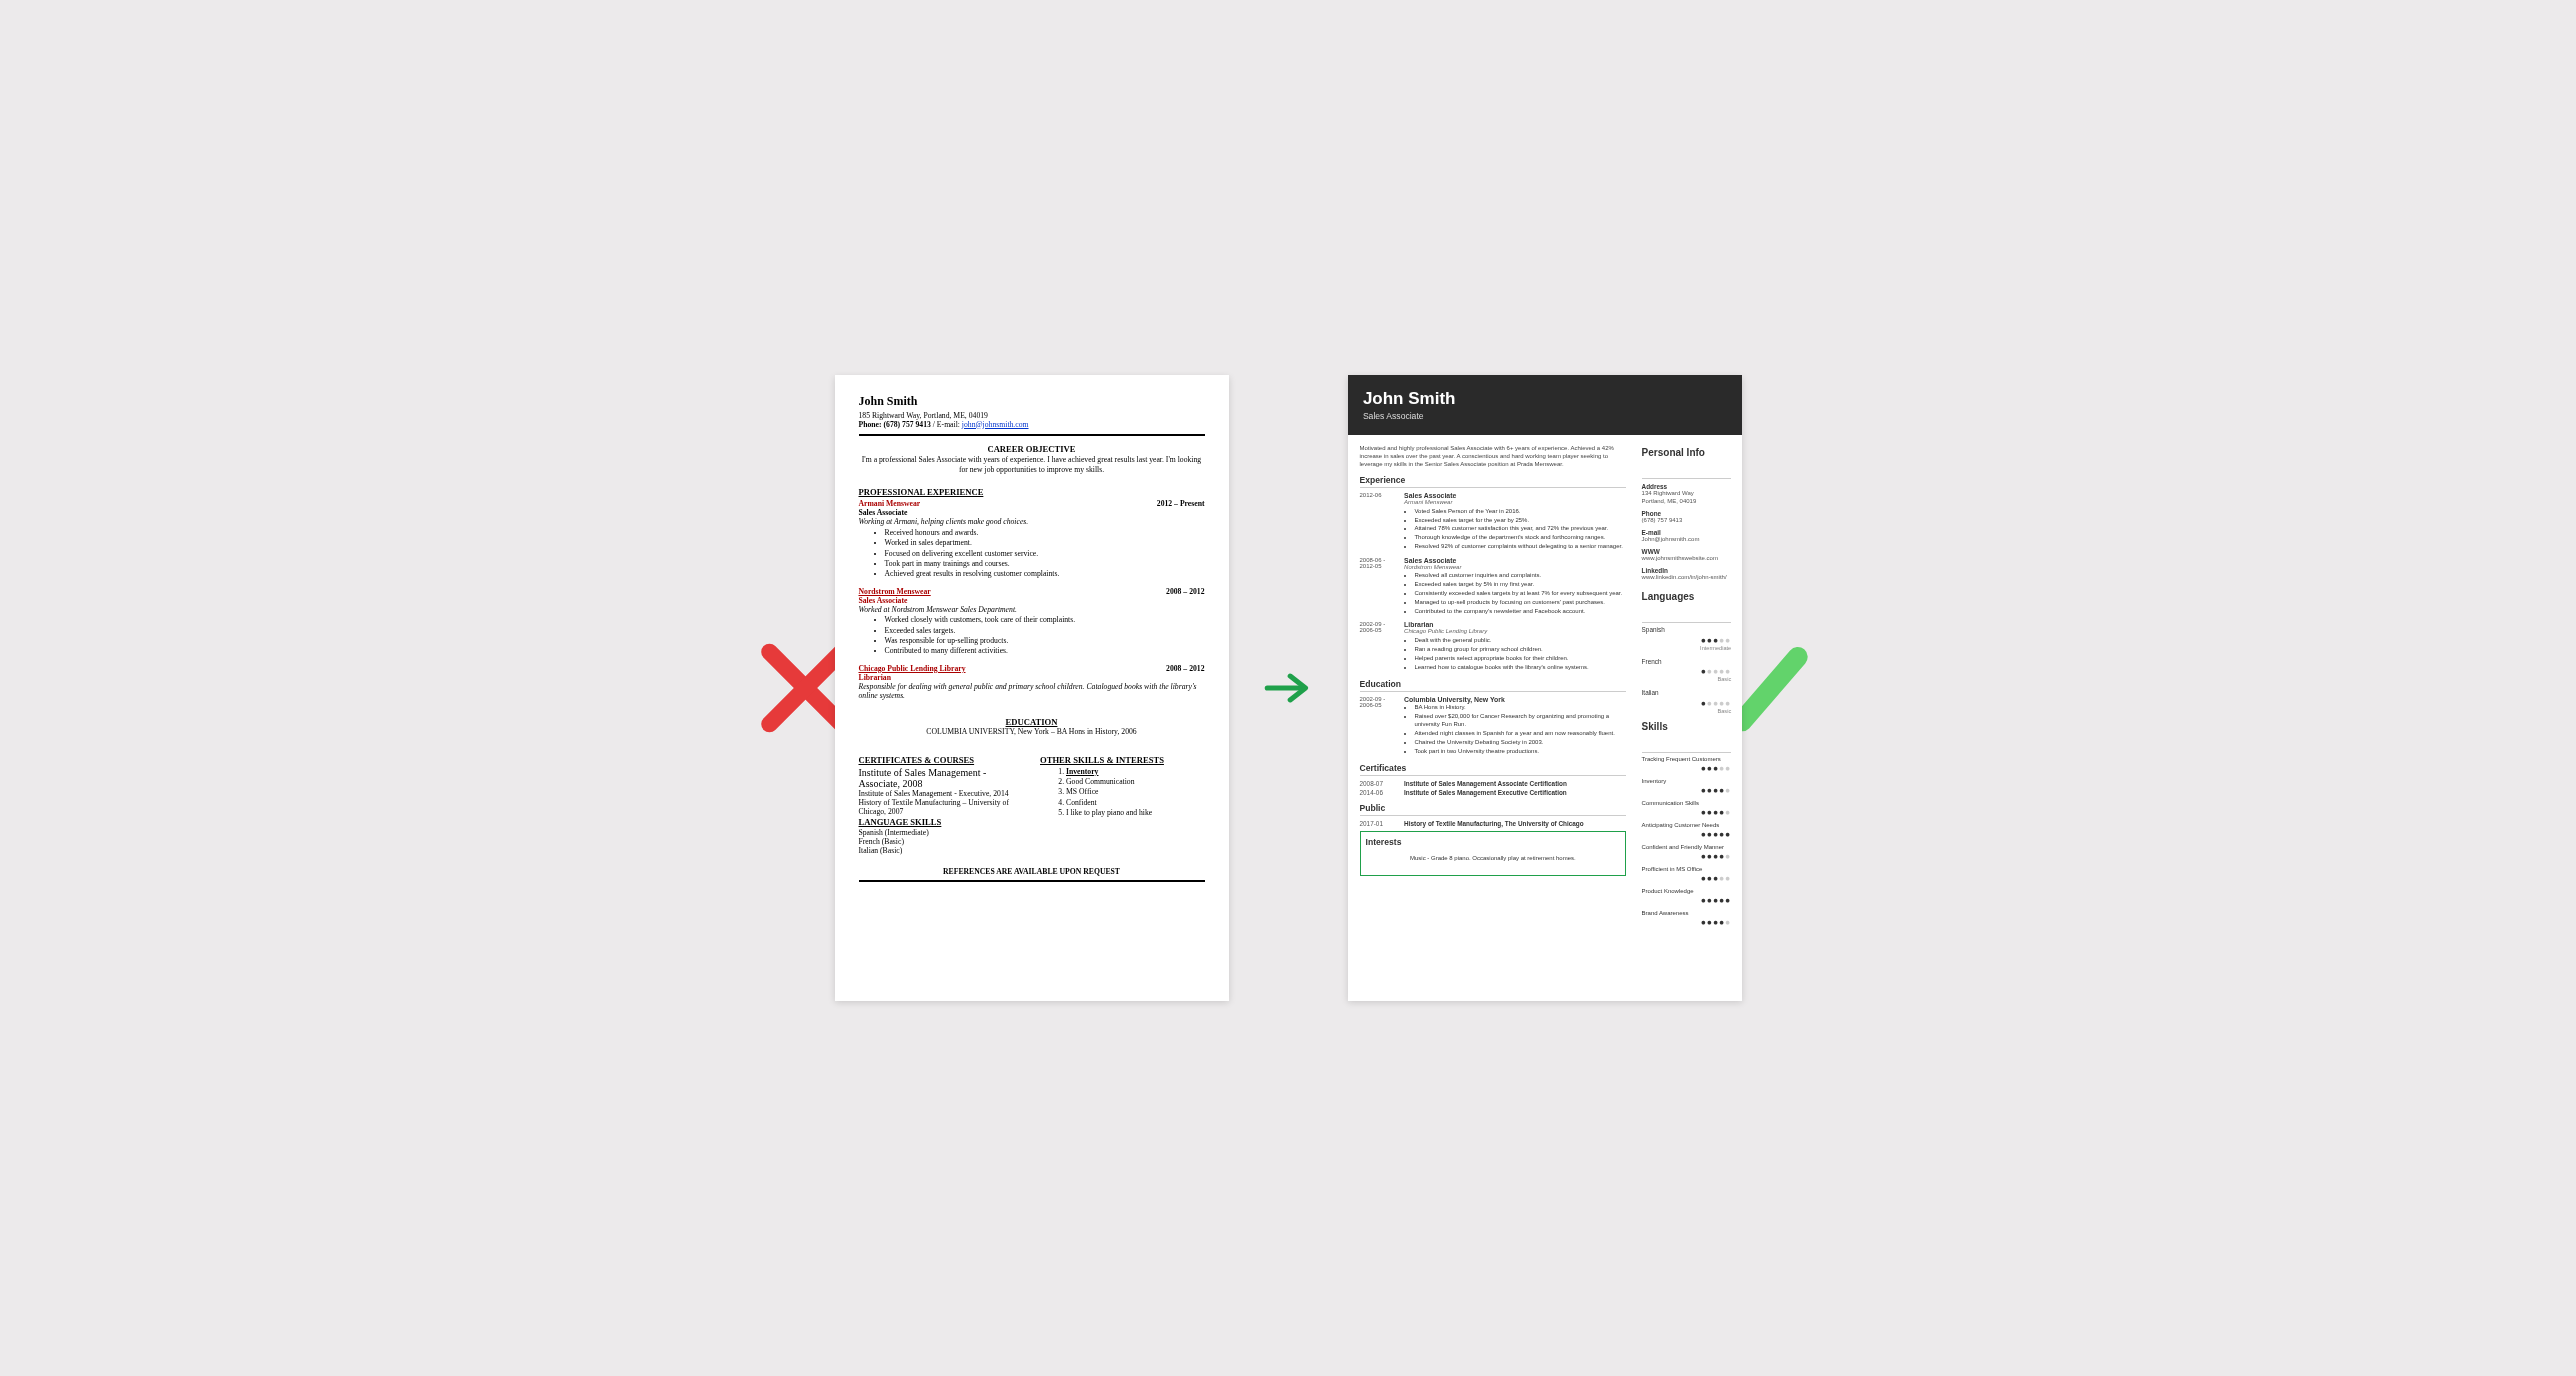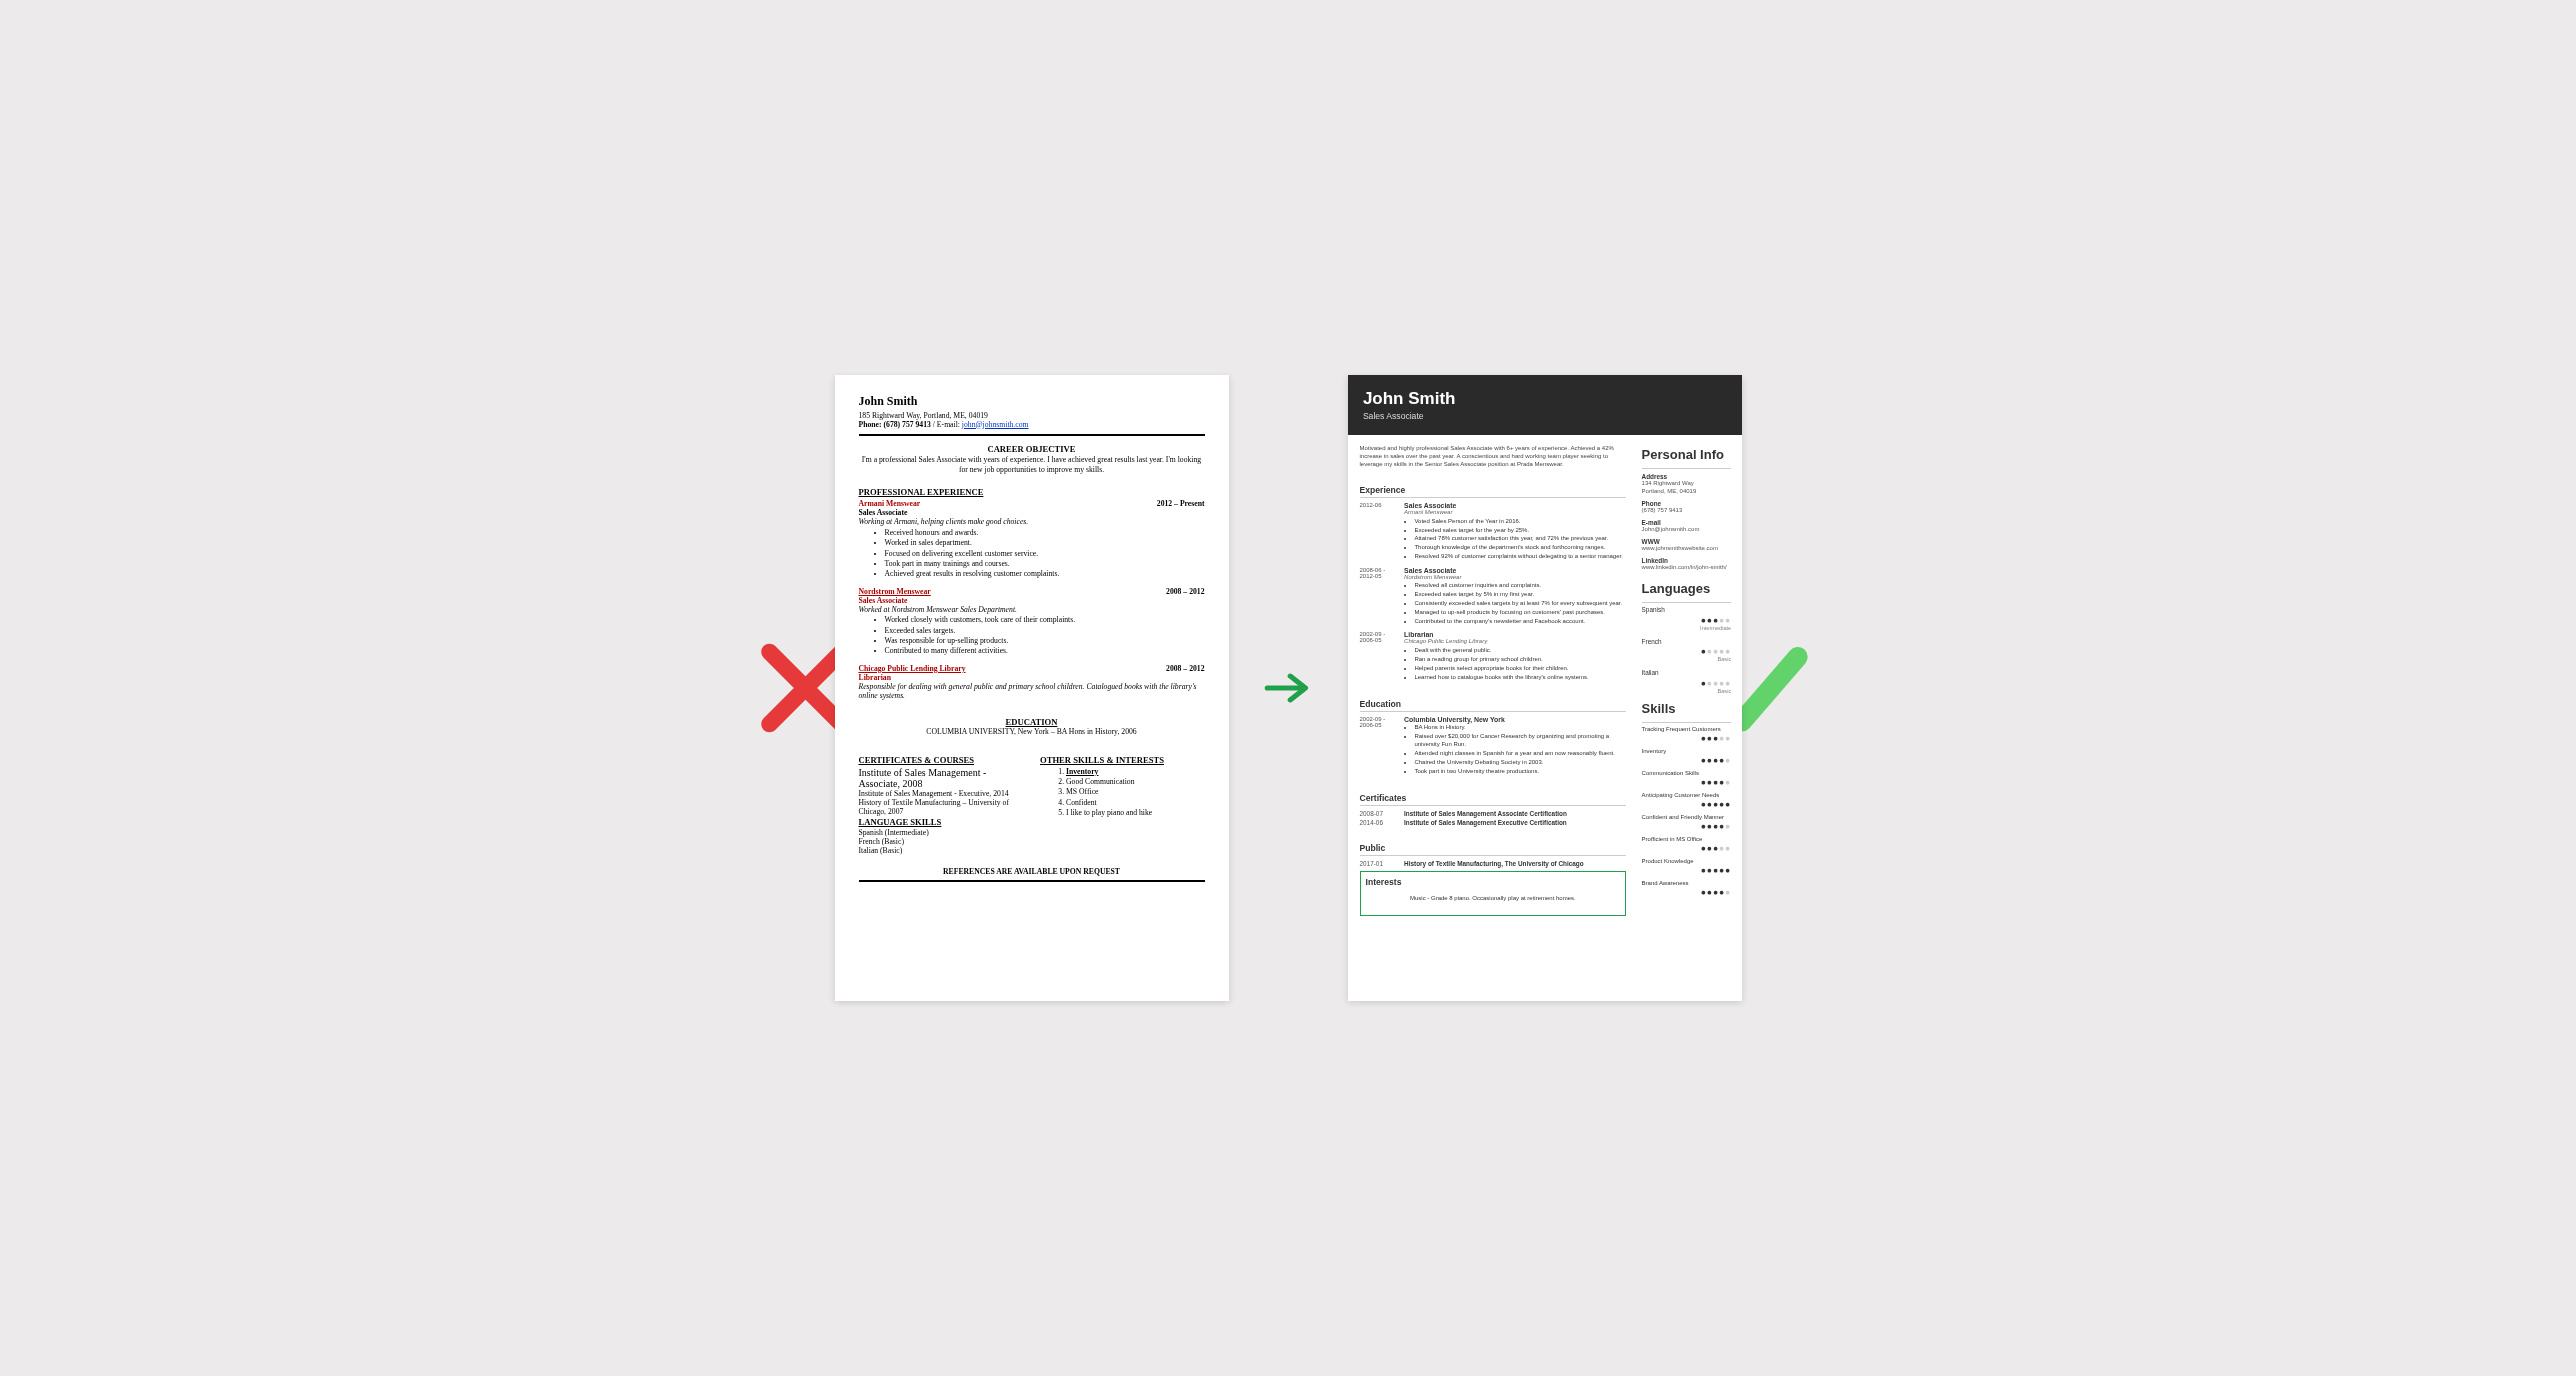--- a/index.html
+++ b/index.html
@@ -56,22 +56,22 @@
 
   
   .right-page { font-family: Arial, Helvetica, sans-serif; font-size: 6.4px; color: #333; display:flex; flex-direction:column; }
   .right-page .header { background: #2a2a2a; color: #fff; padding: 13.7px 15.4px; }
   .right-page .header .nm { font-size: 17px; font-weight: bold; }
   .right-page .header .ttl { font-size: 8.6px; margin-top: 2.6px; color:#ddd; }
   .right-page .body { display: flex; flex: 1; }
   .right-page .main { flex: 1; padding: 8.6px 10.3px 8.6px 12px; }
   .right-page .side { width: 105px; padding: 8.6px 10.3px 8.6px 5.1px; }
   .right-page .summary { font-size: 6px; line-height: 1.35; margin-bottom: 6.9px; color:#444; }
-  .right-page .sh { font-size: 8.6px; font-weight: bold; border-bottom: 0.9px solid #ccc; padding-bottom: 1.7px; margin-bottom: 4.3px; margin-top:17px; }
-  .right-page .sh2 { font-size: 13px; font-weight: bold; border-bottom: 0.9px solid #ccc; padding-bottom: 6px; margin-bottom: 3.4px; margin-top:3.4px; }
+  .right-page .sh { font-size: 8.6px; font-weight: bold; border-bottom: 0.9px solid #ccc; padding-bottom: 1.7px; margin-bottom: 4.3px; margin-top:7px; }
+  .right-page .sh2 { font-size: 10px; font-weight: bold; border-bottom: 0.9px solid #ccc; padding-bottom: 20px; margin-bottom: 3.4px; margin-top:3.4px; }
   .right-page .entry { display: flex; gap: 8.6px; margin-bottom: 5.1px; }
   .right-page .dates { width: 36px; flex-shrink: 0; font-size: 6px; color:#555; }
   .right-page .econt { flex: 1; }
   .right-page .jt { font-weight: bold; font-size: 6.9px; }
   .right-page .cmp { font-style: italic; font-size: 6px; color:#666; margin-bottom:1.7px;}
   .right-page .econt ul { margin-left: 10.3px; }
   .right-page .econt ul li { font-size: 6px; line-height: 1.35; margin-bottom:0.9px; }
   .right-page .cert-row { display:flex; gap:8.6px; font-size:6.4px; margin-bottom:2.6px;}
   .right-page .cert-row .cd { width:36px; flex-shrink:0; color:#555;}
   .right-page .cert-row .ct { font-weight:bold; }

